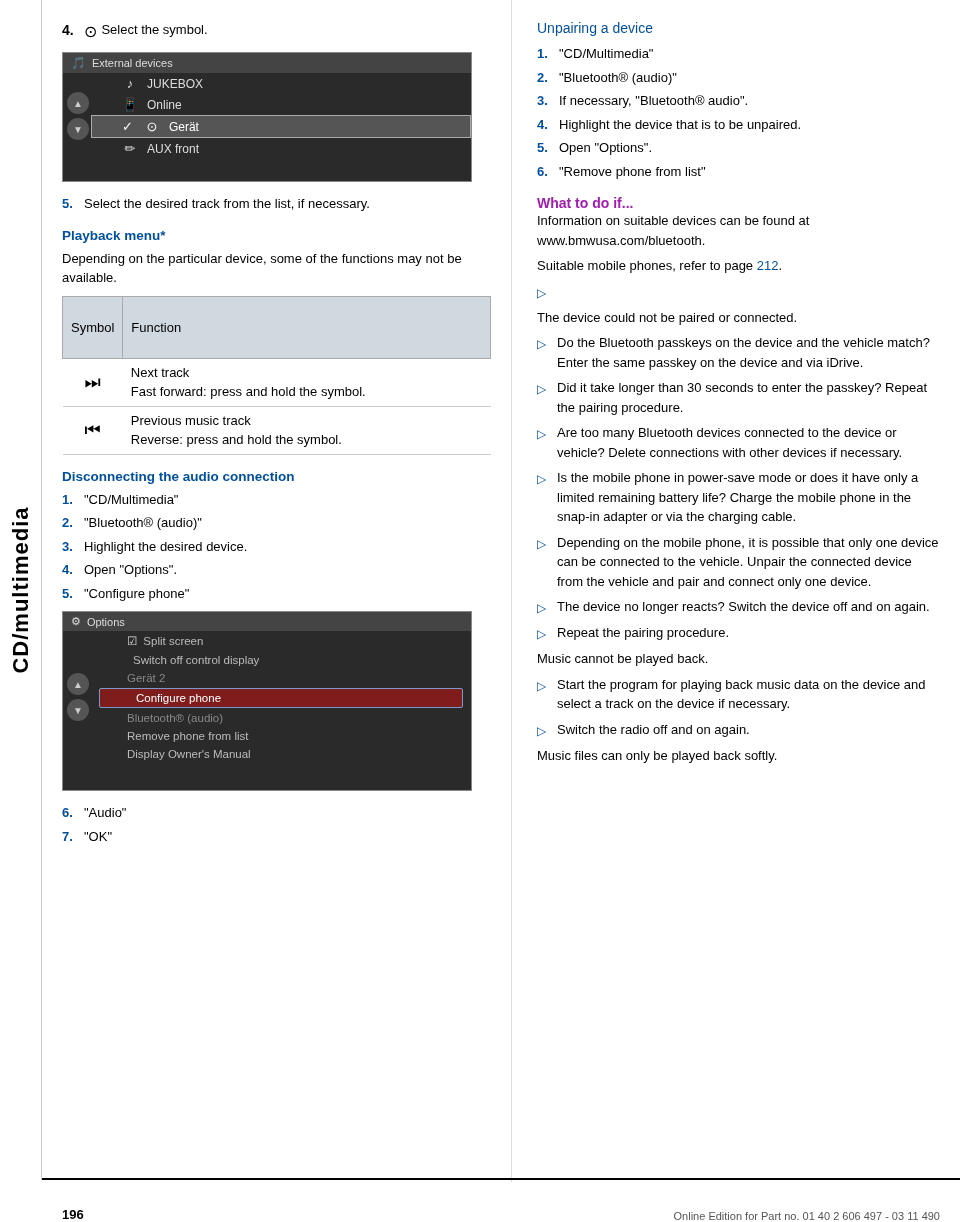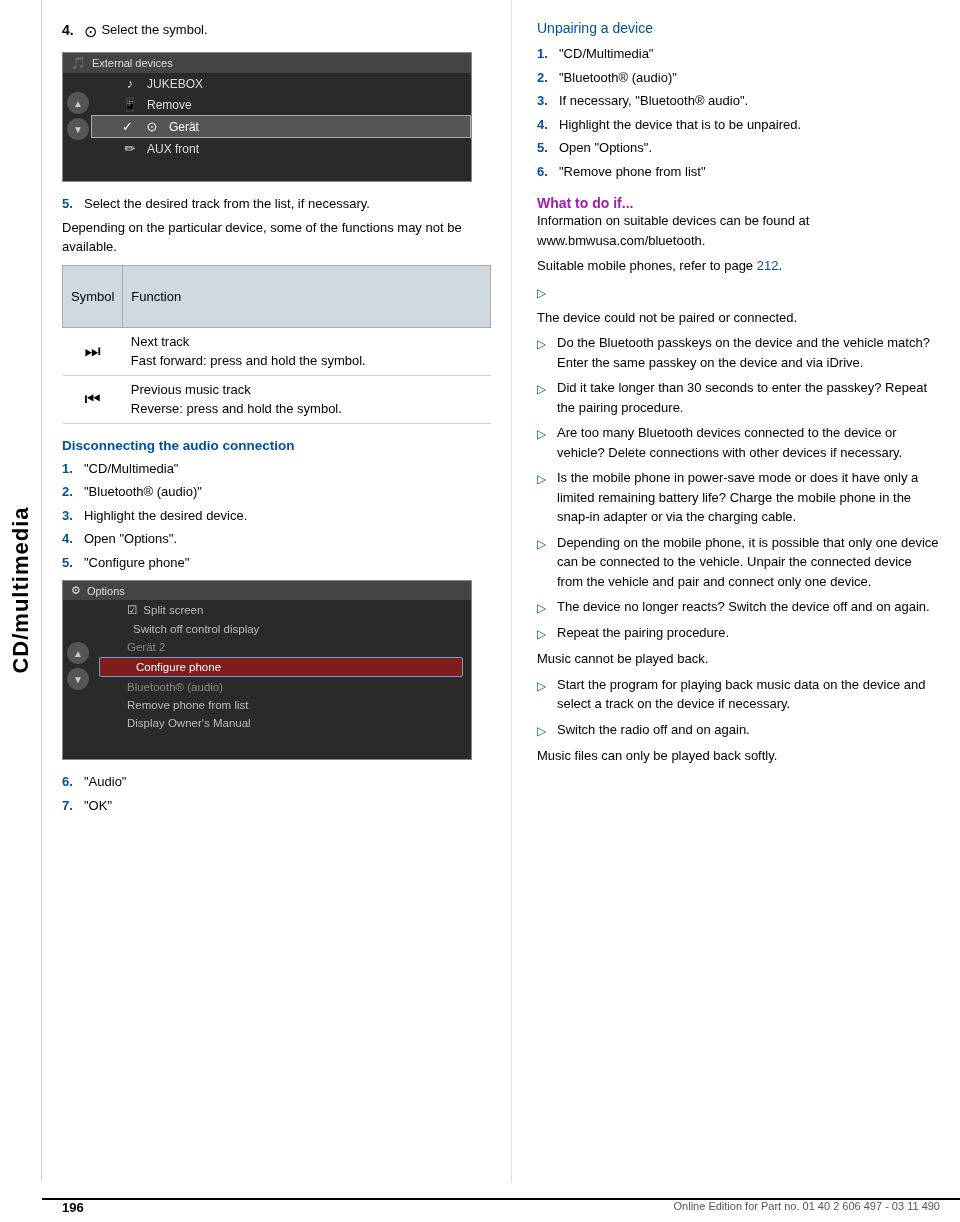--- a/index.html
+++ b/index.html
@@ -281,23 +281,23 @@
       line-height: 1.5;
       margin-bottom: 6px;
     }
 
     
     .footer {
       position: absolute;
       bottom: 0;
       left: 42px;
       right: 0;
-      height: 24px;
-      display: flex;
-      align-items: flex-start;
+      height: 44px;
+      display: flex;
+      align-items: flex-end;
       justify-content: space-between;
       border-top: 2px solid #000;
       padding: 0 20px;
     }
     .footer-page {
       font-size: 13px;
       font-weight: bold;
     }
     .footer-text {
       font-size: 11px;
@@ -330,39 +330,40 @@
         <div class="nav-buttons">
           <div class="nav-btn">▲</div>
           <div class="nav-btn">▼</div>
         </div>
         <div class="screenshot-row">
           <span class="row-icon">♪</span>
           <span>JUKEBOX</span>
         </div>
         <div class="screenshot-row">
           <span class="row-icon">📱</span>
-          <span>Remove</span>
+          <span>Online</span>
         </div>
         <div class="screenshot-row selected">
           <span class="checkmark">✓</span>
           <span class="row-icon">⊙</span>
           <span>Gerät</span>
         </div>
         <div class="screenshot-row">
           <span class="row-icon">✏</span>
           <span>AUX front</span>
         </div>
       </div>
     </div>
 
     <div class="step-item">
       <span class="step-num">5.</span>
       <span class="step-text">Select the desired track from the list, if necessary.</span>
     </div>
 
+    <div class="section-header">Playback menu*</div>
     <p class="intro-text">Depending on the particular device, some of the functions may not be available.</p>
 
     <table class="playback-table">
       <thead>
         <tr>
           <th>Symbol</th>
           <th>Function</th>
         </tr>
       </thead>
       <tbody>

